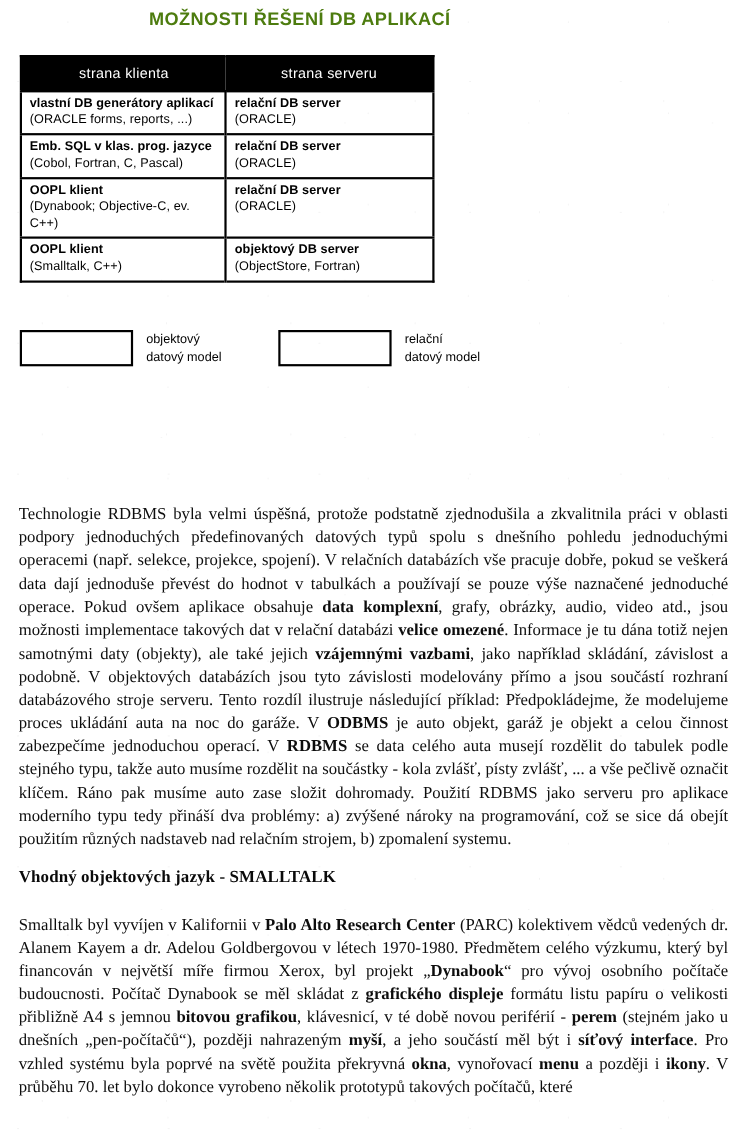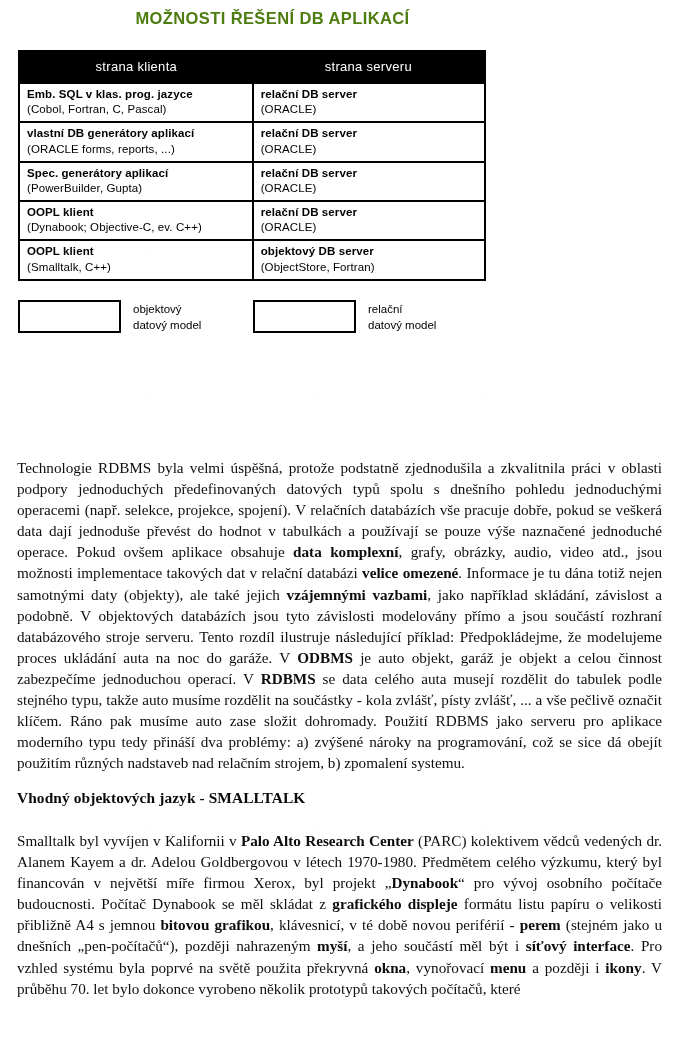--- a/index.html
+++ b/index.html
@@ -29,21 +29,21 @@
     font-size: 16.5px;
     letter-spacing: 0.4px;
     color: #4d7c0f;
   }
 
   
   .cmp-table {
     position: absolute;
     left: 18px;
     top: 50px;
-    width: 468px;
+    width: 377px;
     border: 2px solid #000;
     border-collapse: collapse;
     background: #fff;
     font-family: "Liberation Sans", sans-serif;
   }
   .cmp-table .hdr-row th {
     background: #000000;
     color: #ffffff;
     font-weight: normal;
     font-size: 13px;
@@ -156,42 +156,32 @@
 <table class="cmp-table">
   <thead>
     <tr class="hdr-row">
       <th class="col-a">strana klienta</th>
       <th class="col-b">strana serveru</th>
     </tr>
   </thead>
   <tbody>
     <tr>
       <td>
+        <span class="cell-main">vlastní DB generátory aplikací</span>
+        <span class="cell-sub">(ORACLE forms, reports, ...)</span>
+      </td>
+      <td>
+        <span class="cell-main">relační DB server</span>
+        <span class="cell-sub">(ORACLE)</span>
+      </td>
+    </tr>
+    <tr>
+      <td>
         <span class="cell-main">Emb. SQL v klas. prog. jazyce</span>
         <span class="cell-sub">(Cobol, Fortran, C, Pascal)</span>
-      </td>
-      <td>
-        <span class="cell-main">relační DB server</span>
-        <span class="cell-sub">(ORACLE)</span>
-      </td>
-    </tr>
-    <tr>
-      <td>
-        <span class="cell-main">vlastní DB generátory aplikací</span>
-        <span class="cell-sub">(ORACLE forms, reports, ...)</span>
-      </td>
-      <td>
-        <span class="cell-main">relační DB server</span>
-        <span class="cell-sub">(ORACLE)</span>
-      </td>
-    </tr>
-    <tr>
-      <td>
-        <span class="cell-main">Spec. generátory aplikací</span>
-        <span class="cell-sub">(PowerBuilder, Gupta)</span>
       </td>
       <td>
         <span class="cell-main">relační DB server</span>
         <span class="cell-sub">(ORACLE)</span>
       </td>
     </tr>
     <tr>
       <td>
         <span class="cell-main">OOPL klient</span>
         <span class="cell-sub">(Dynabook; Objective-C, ev. C++)</span>

